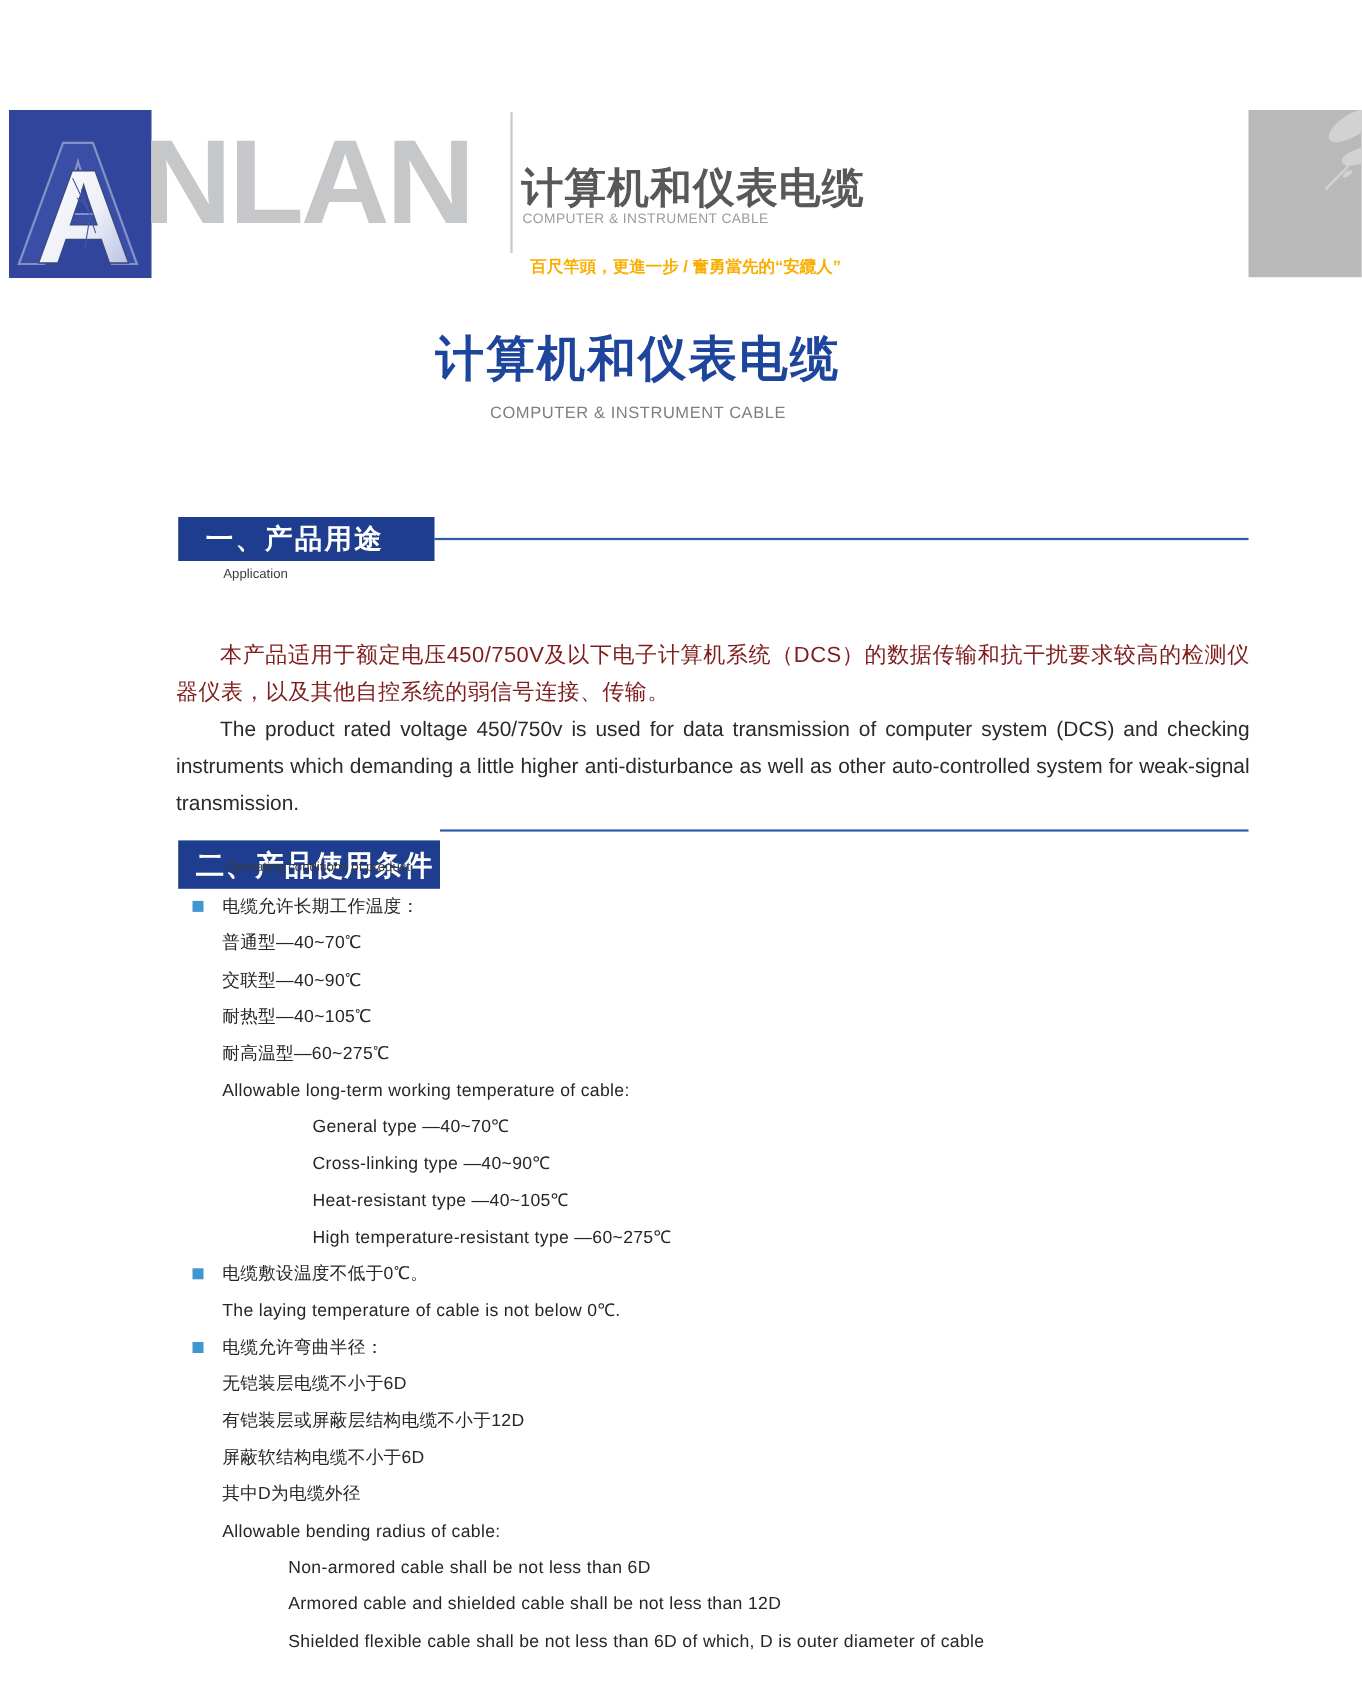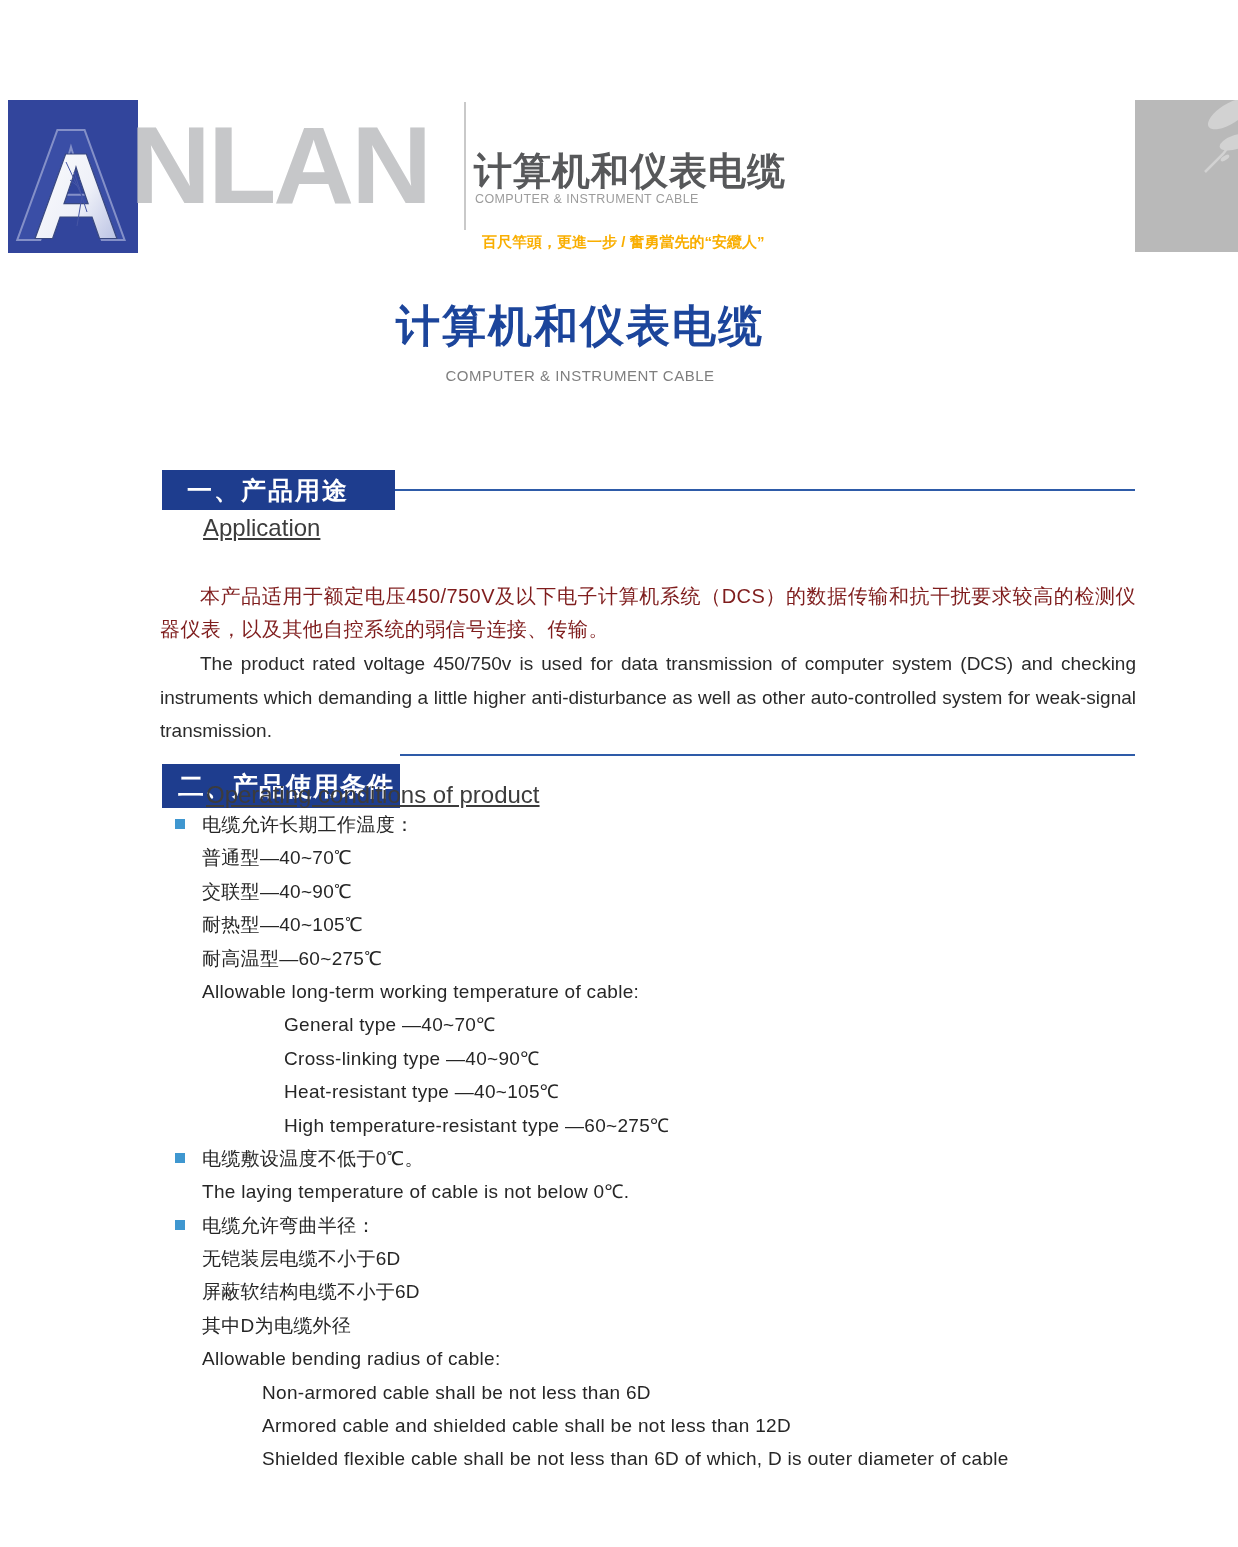--- a/index.html
+++ b/index.html
@@ -41,40 +41,40 @@
   
   .section-bar {
     position:absolute; left:162px; background:var(--navy,#1e3d8e); color:#fff;
     font-weight:700; box-sizing:border-box; white-space:nowrap;
   }
   .bar-1 { top:470px; width:233px; height:40px; line-height:40px; font-size:25px; padding-left:25px; letter-spacing:2px; }
   .bar-2 { top:764px; width:238px; height:44px; line-height:44px; font-size:26px; padding-left:16px; letter-spacing:1px; }
   .section-line { position:absolute; height:2px; background:var(--line-blue,#2e5ba8); }
   .line-1 { left:395px; top:489px; width:740px; }
   .line-2 { left:400px; top:754px; width:735px; }
-  .section-en { position:absolute; font-size:24px; color:#3c3c3c;text-decoration:underline; }
+  .section-en { position:absolute; font-size:12px; color:#3c3c3c; }
   .sec-en-1 { left:203px; top:514px; }
   .sec-en-2 { left:206px; top:781px; }
 
   
   .para-cn {
     position:absolute; left:160px; top:560px; width:976px;
     font-size:20px; line-height:33px; color:#7f1d1d; text-align:justify;
     text-indent:40px; letter-spacing:.4px;
   }
   .para-en {
     position:absolute; left:160px; top:628px; width:976px;
     font-size:19px; line-height:33.5px; color:#2a2a2a; text-align:justify; text-indent:40px;
   }
 
   
   .cond-list { position:absolute; left:202px; top:808px; width:960px; }
   .cond-row {
     position:relative; height:33.4px; line-height:33.4px;
-    font-size:19px; color:#262626; white-space:nowrap; letter-spacing:.3px;
+    font-size:16px; color:#262626; white-space:nowrap; letter-spacing:.3px;
   }
   .cond-row .bullet {
     position:absolute; left:-27px; top:11px; width:10px; height:10px;
     background:var(--bullet-blue,#3f97d0);
   }
   .li-indent-a { padding-left:82px; }
   .li-indent-b { padding-left:60px; }
 </style>
 </head>
 <body>
@@ -196,20 +196,24 @@
       <div class="cond-row li-bullet">
         <span class="bullet"></span>
         <span class="cond-text">电缆允许弯曲半径：</span>
       </div>
 
       <div class="cond-row li-plain">
         
         <span class="cond-text">无铠装层电缆不小于6D</span>
       </div>
 
+      <div class="cond-row li-plain">
+        
+        <span class="cond-text">有铠装层或屏蔽层结构电缆不小于12D</span>
+      </div>
 
       <div class="cond-row li-plain">
         
         <span class="cond-text">屏蔽软结构电缆不小于6D</span>
       </div>
 
       <div class="cond-row li-plain">
         
         <span class="cond-text">其中D为电缆外径</span>
       </div>

